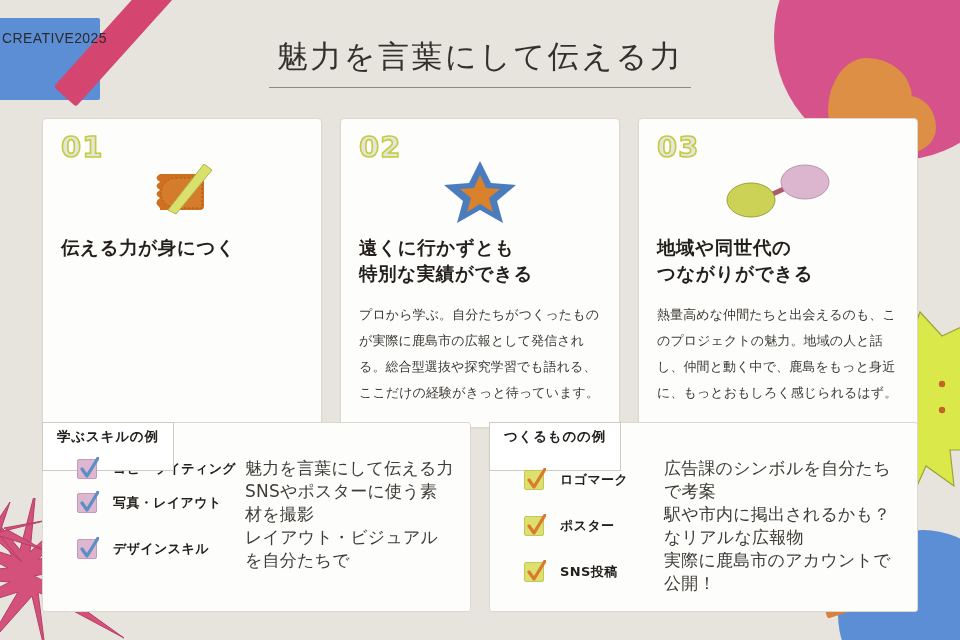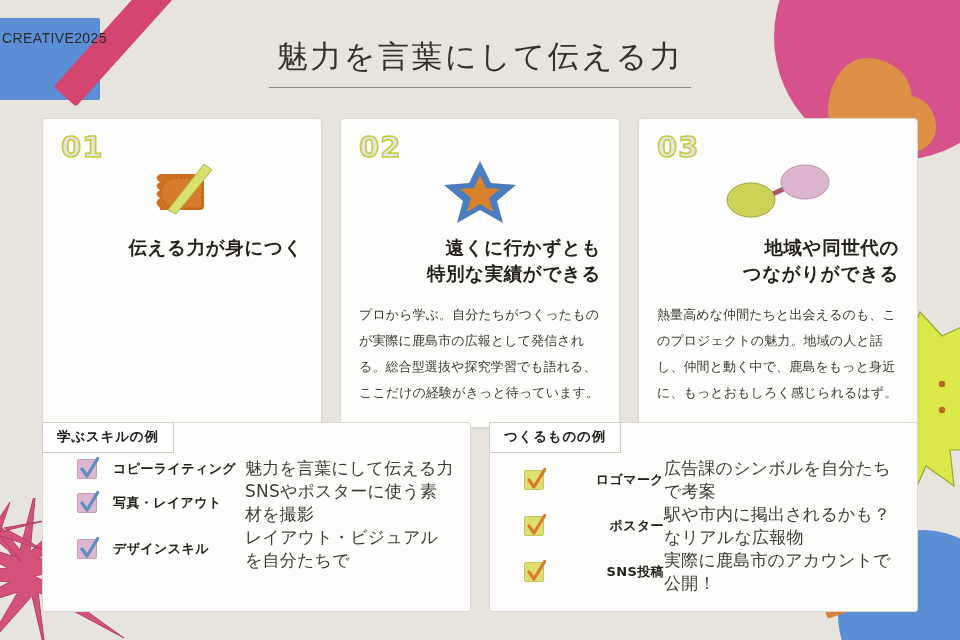--- a/index.html
+++ b/index.html
@@ -82,21 +82,21 @@
     min-height:302px; display:flex; flex-direction:column;
   }
   .card-num {
     font-size:29px; font-weight:700; line-height:1;
     color:#e7e4de; -webkit-text-stroke:1.6px #c2cc3c;
     font-family:"DejaVu Sans",sans-serif; letter-spacing:1px;
     height:34px;
   }
   .card-icon { height:62px; display:flex; align-items:center; justify-content:center; margin-top:-6px; }
   .card-head {
-    text-align:right; font-size:18.5px; font-weight:700;
+    text-align:left; font-size:18.5px; font-weight:700;
     color:#231f1c; line-height:1.42; margin-top:12px;
     letter-spacing:.6px; font-family:"DejaVu Sans",sans-serif;
   }
   .card-body {
     margin-top:14px; font-size:13px; line-height:2.02;
     color:#3d3a36; letter-spacing:.1px;
     font-family:"DejaVu Sans",sans-serif;
   }
 
   
@@ -105,21 +105,21 @@
     display:flex; gap:18px; z-index:3;
   }
   .panel {
     flex:1; background:#fdfdfb; border:1px solid #ddd9d1;
     border-radius:3px; position:relative; padding:30px 16px 16px 16px;
     min-height:150px;
   }
   .panel-tab {
     position:absolute; top:-1px; left:-1px;
     background:#fff; border:1px solid #cfcbc3;
-    padding:5px 14px 6px 14px; font-size:13.5px; font-weight:700;
+    padding:5px 14px 24px 14px; font-size:13.5px; font-weight:700;
     color:#23201d; letter-spacing:.8px;
     font-family:Liberation Mono, monospace;
   }
   .rows { display:flex; flex-direction:column; padding-left:18px; padding-top:4px; }
   .row { display:flex; align-items:center; }
   .cb {
     width:20px; height:20px; border-radius:2px; position:relative;
     flex:0 0 auto; margin-right:16px;
   }
   .cb-pink { background:#ddb6cf; border:1px solid #c59bba; }
@@ -127,21 +127,21 @@
   .cb svg { position:absolute; left:1px; top:-3px; }
   .row-label {
     font-size:13px; font-weight:700; color:#221f1c;
     width:132px; flex:0 0 auto; letter-spacing:.4px;
     font-family:"DejaVu Sans",sans-serif;
   }
   .row-desc {
     font-size:17px; color:#3f3c38; letter-spacing:.2px;
     font-family:"DejaVu Sans",sans-serif;
   }
-  .panel-right .row-label { width:104px;text-align:right; }
+  .panel-right .row-label { width:104px; }
 </style>
 </head>
 <body>
 
 <div class="deco deco-blue-square"></div>
 <div class="deco deco-pink-bar"></div>
 <div class="deco deco-pink-circle"></div>
 <div class="deco deco-orange-blob"></div>
 <div class="deco deco-orange-blob2"></div>
 <div class="deco deco-blue-circle"></div>

